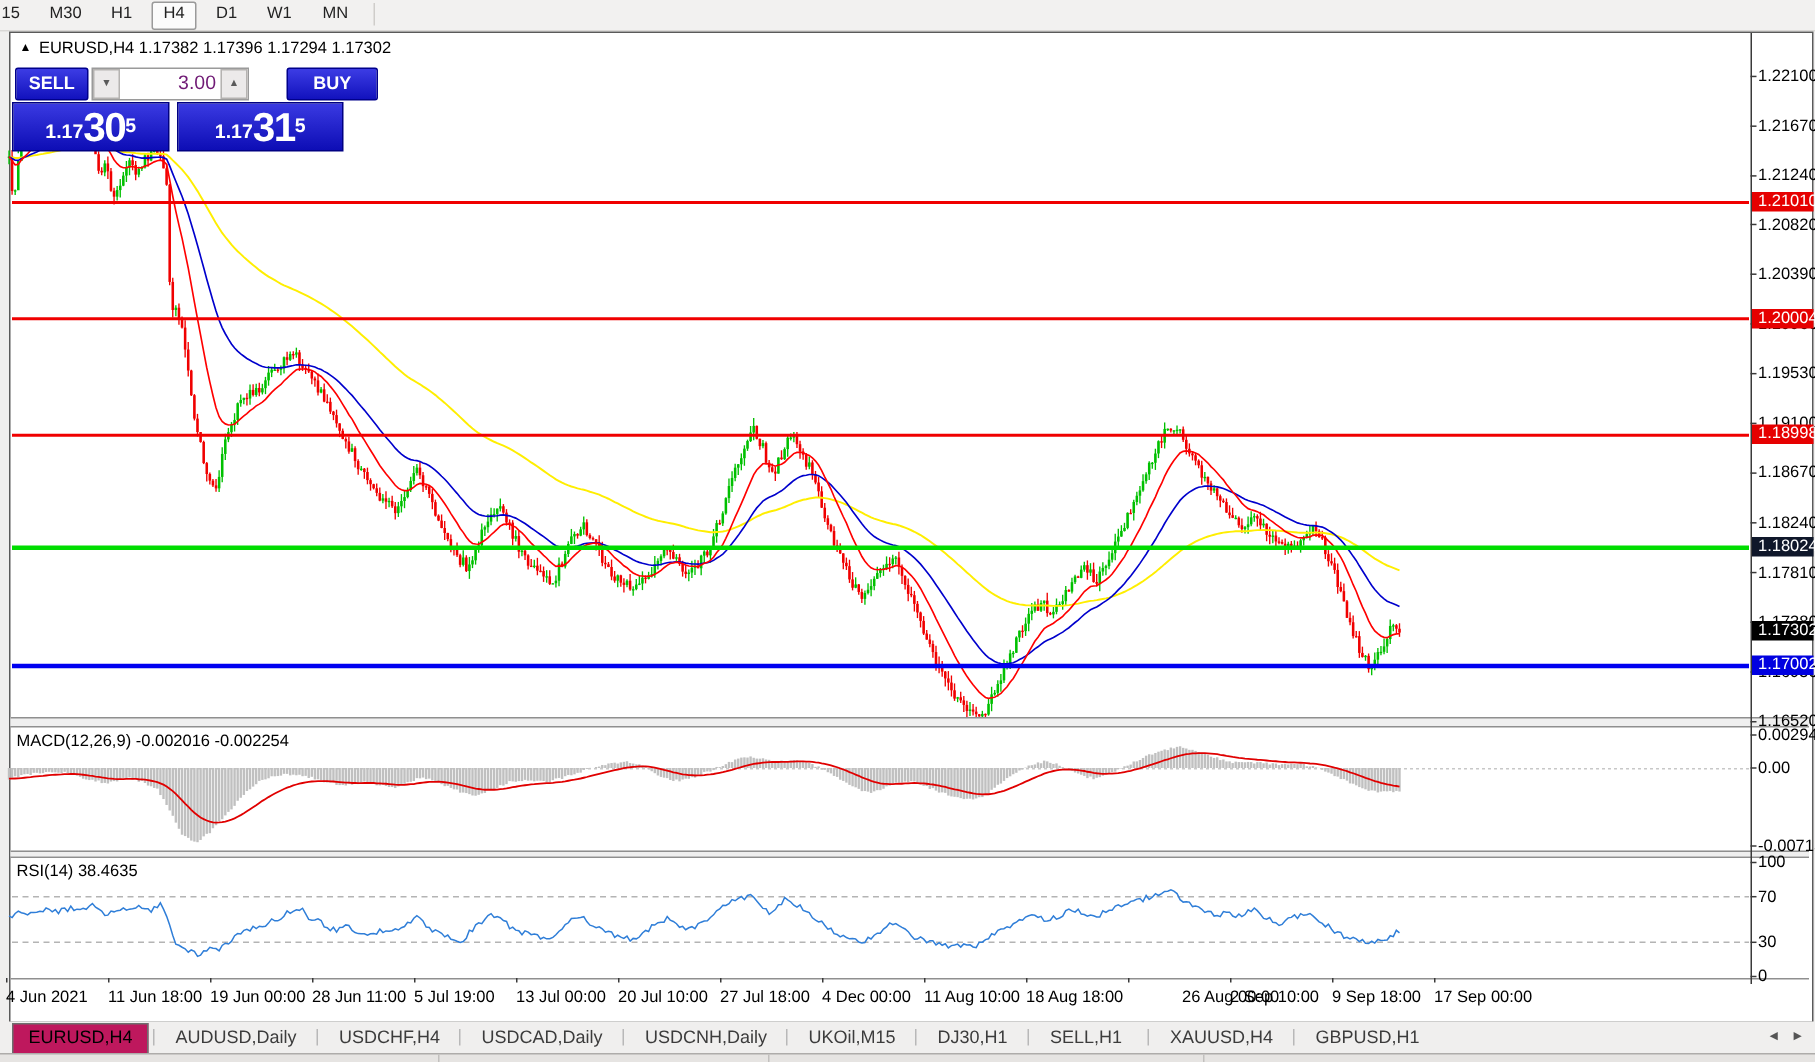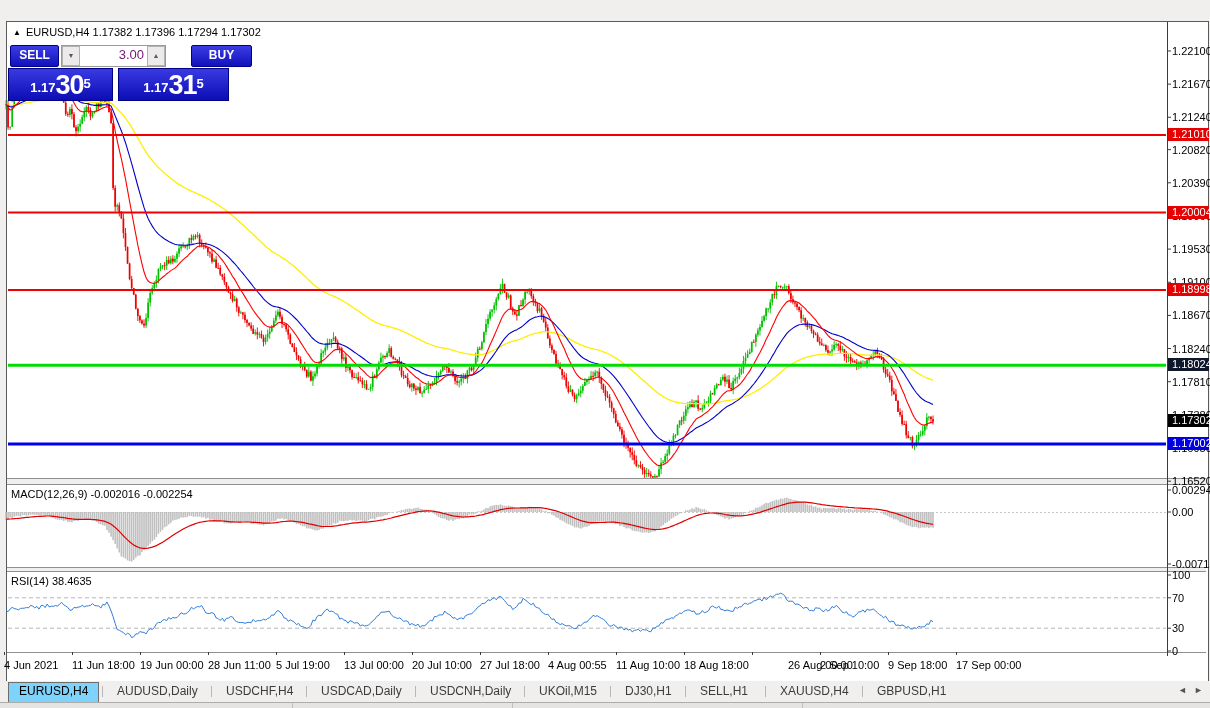--- a/index.html
+++ b/index.html
@@ -34,30 +34,40 @@
   .q-big{font-size:27px;font-weight:bold;line-height:26px;letter-spacing:-1px;}
   .q-sup{font-size:13px;font-weight:bold;line-height:30px;align-self:flex-start;}
   
   .p-tick{position:absolute;left:1172px;width:40px;height:12px;font-size:11px;color:#000;line-height:12px;white-space:nowrap;}
   .p-marker{position:absolute;left:1168px;width:41px;height:13px;font-size:11px;line-height:13px;padding-left:4px;box-sizing:border-box;white-space:nowrap;}
   .i-tick{position:absolute;left:1172px;width:44px;height:12px;font-size:11px;color:#000;line-height:12px;white-space:nowrap;}
   .d-tick{position:absolute;top:659px;font-size:11px;color:#000;white-space:nowrap;}
   
   #tab-bar{position:absolute;left:0;top:681px;width:1210px;height:21px;background:#f0efee;}
   .sym-tab{position:absolute;top:1px;height:19px;line-height:19px;font-size:12px;color:#3c3c3c;padding:0 10px;cursor:default;white-space:nowrap;}
-  .sym-tab.active{background:#7dd3fc;border:1px solid #6e6e6e;color:#000;line-height:17px;text-align:center;}
+  .sym-tab.active{background:#be185d;border:1px solid #6e6e6e;color:#000;line-height:17px;text-align:center;}
   .tab-sep{position:absolute;top:5px;width:1px;height:11px;background:#b8b8b8;}
   .tab-arrows{position:absolute;top:4px;font-size:9px;color:#555;}
   #status-strip{position:absolute;left:0;top:702px;width:1210px;height:6px;background:#e6e4e2;border-top:1px solid #aeacaa;}
   .strip-sep{position:absolute;top:0;width:1px;height:6px;background:#c2c0be;}
 </style>
 </head>
 <body>
 
 <div id="stage">
+  <div id="toolbar">
+      <div class="tf-btn" style="left: -6px;">15</div>
+      <div class="tf-btn" style="left: 26px;">M30</div>
+      <div class="tf-btn" style="left: 67px;">H1</div>
+      <div class="tf-btn active" style="left: 101px;">H4</div>
+      <div class="tf-btn" style="left: 137px;">D1</div>
+      <div class="tf-btn" style="left: 171px;">W1</div>
+      <div class="tf-btn" style="left: 208px;">MN</div>
+      <div class="tb-sep" style="left: 249px;"></div>
+    </div>
 
   <div id="chart-window"></div>
 
   <svg id="chart-svg" xmlns="http://www.w3.org/2000/svg">
       <line x1="6" y1="100.41612224426562" x2="6" y2="109.44883691196883" stroke="#00c000" stroke-width="0.9"></line>
       <rect x="5.15" y="104.41170617579812" width="1.7" height="0.9" fill="#00c000"></rect>
       <line x1="8.06" y1="100.00637181484521" x2="8.06" y2="129.7891053159007" stroke="#f00000" stroke-width="0.9"></line>
       <rect x="7.210000000000001" y="104.41170617579812" width="1.7" height="22.950574583690027" fill="#f00000"></rect>
       <line x1="10.120000000000001" y1="126.34099053773453" x2="10.120000000000001" y2="130.01159789093182" stroke="#00c000" stroke-width="0.9"></line>
       <rect x="9.270000000000001" y="126.8379005561998" width="1.7" height="0.9" fill="#00c000"></rect>
@@ -1529,21 +1539,21 @@
     </div>
   <div id="date-axis">
       <div class="d-tick" style="left: 4px;">4 Jun 2021</div>
       <div class="d-tick" style="left: 72px;">11 Jun 18:00</div>
       <div class="d-tick" style="left: 140px;">19 Jun 00:00</div>
       <div class="d-tick" style="left: 208px;">28 Jun 11:00</div>
       <div class="d-tick" style="left: 276px;">5 Jul 19:00</div>
       <div class="d-tick" style="left: 344px;">13 Jul 00:00</div>
       <div class="d-tick" style="left: 412px;">20 Jul 10:00</div>
       <div class="d-tick" style="left: 480px;">27 Jul 18:00</div>
-      <div class="d-tick" style="left: 548px;">4 Aug 00:55</div>
+      <div class="d-tick" style="left: 548px;">4 Dec 00:00</div>
       <div class="d-tick" style="left: 616px;">11 Aug 10:00</div>
       <div class="d-tick" style="left: 684px;">18 Aug 18:00</div>
       <div class="d-tick" style="left: 788px;">26 Aug 00:00</div>
       <div class="d-tick" style="left: 820px;">2 Sep 10:00</div>
       <div class="d-tick" style="left: 888px;">9 Sep 18:00</div>
       <div class="d-tick" style="left: 956px;">17 Sep 00:00</div>
     </div>
 
   <div id="tab-bar">
       <div class="sym-tab active" style="left: 8px;">EURUSD,H4</div>

